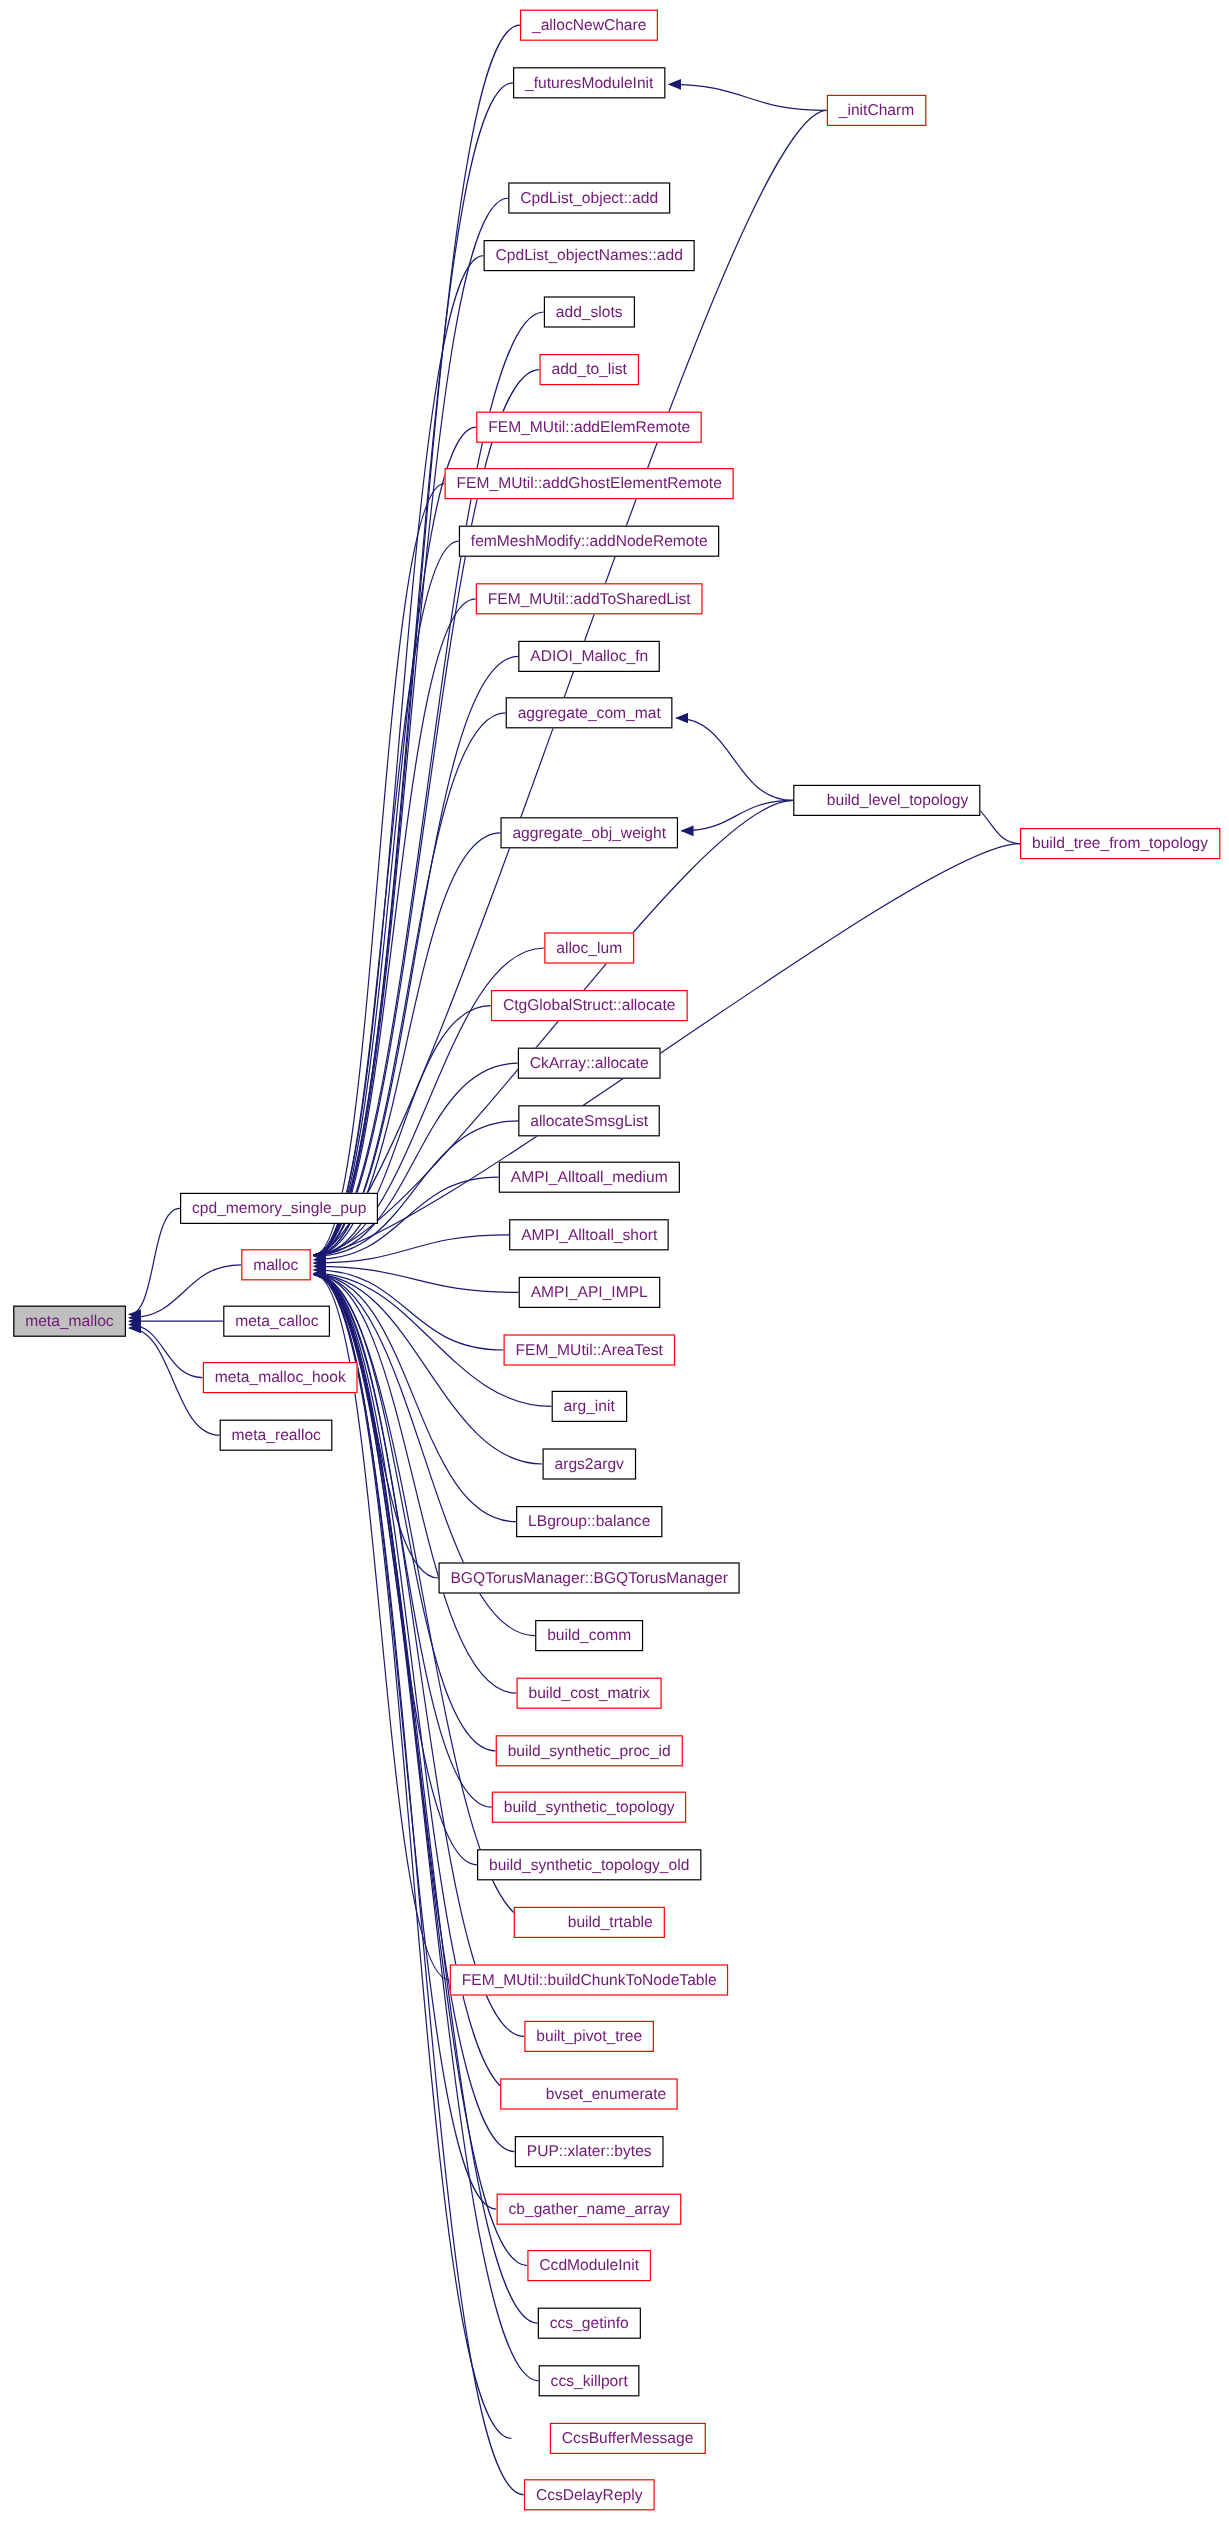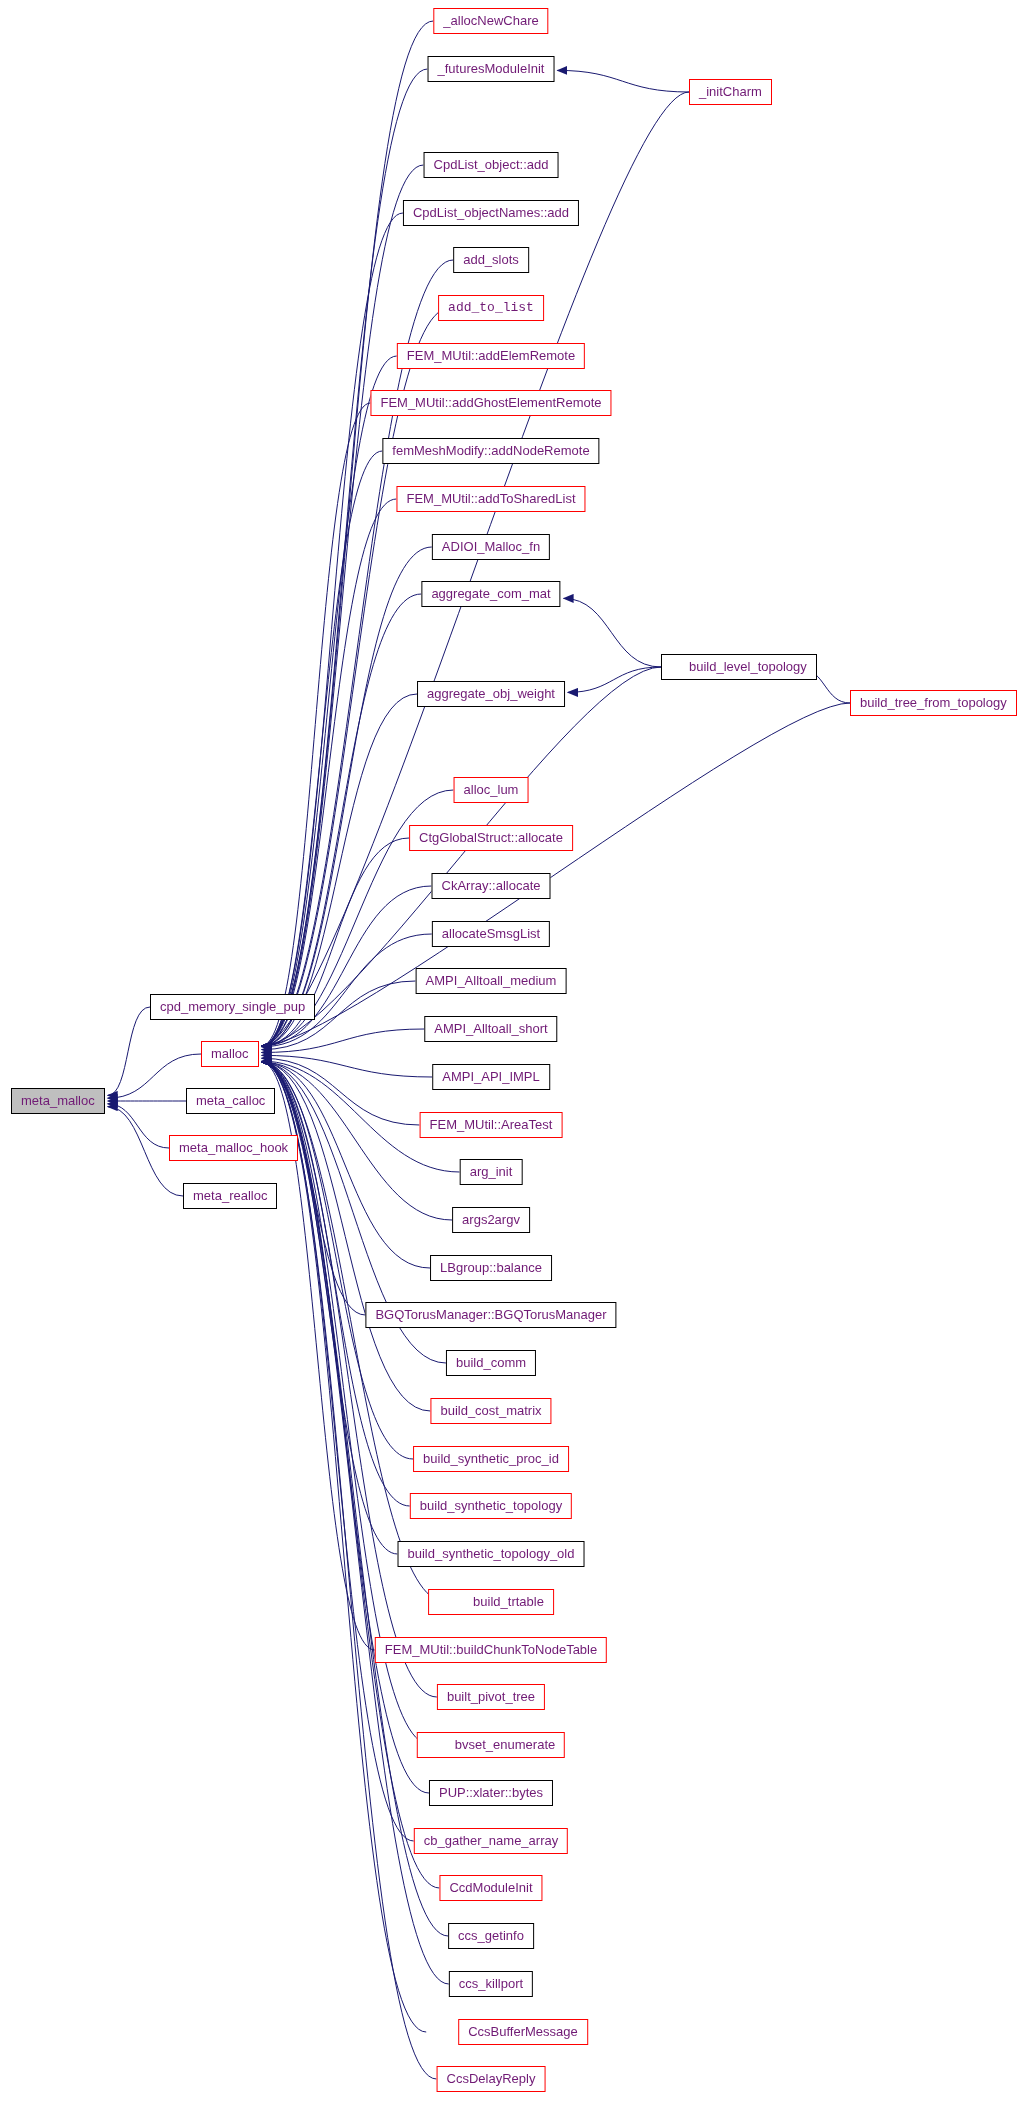--- a/index.html
+++ b/index.html
@@ -106,21 +106,21 @@
     <div class="node red" style="top: 1041px; left: 201px;">malloc</div>
     <div class="node " style="top: 1088px; left: 186px;">meta_calloc</div>
     <div class="node red" style="top: 1135px; left: 169px;">meta_malloc_hook</div>
     <div class="node " style="top: 1183px; left: 183px;">meta_realloc</div>
     <div class="node red" style="top: 8px; left: 491px; transform: translateX(-50%);">_allocNewChare</div>
     <div class="node " style="top: 56px; left: 491px; transform: translateX(-50%);">_futuresModuleInit</div>
     <div class="node red" style="top: 79px; left: 689px;">_initCharm</div>
     <div class="node " style="top: 152px; left: 491px; transform: translateX(-50%);">CpdList_object::add</div>
     <div class="node " style="top: 200px; left: 491px; transform: translateX(-50%);">CpdList_objectNames::add</div>
     <div class="node " style="top: 247px; left: 491px; transform: translateX(-50%);">add_slots</div>
-    <div class="node red" style="top: 295px; left: 491px; transform: translateX(-50%); font-family: Liberation Mono, monospace;">add_to_list</div>
+    <div class="node red" style="top: 295px; left: 491px; transform: translateX(-50%);">add_to_list</div>
     <div class="node red" style="top: 343px; left: 491px; transform: translateX(-50%);">FEM_MUtil::addElemRemote</div>
     <div class="node red" style="top: 390px; left: 491px; transform: translateX(-50%);">FEM_MUtil::addGhostElementRemote</div>
     <div class="node " style="top: 438px; left: 491px; transform: translateX(-50%);">femMeshModify::addNodeRemote</div>
     <div class="node red" style="top: 486px; left: 491px; transform: translateX(-50%);">FEM_MUtil::addToSharedList</div>
     <div class="node " style="top: 534px; left: 491px; transform: translateX(-50%);">ADIOI_Malloc_fn</div>
     <div class="node " style="top: 581px; left: 491px; transform: translateX(-50%);">aggregate_com_mat</div>
     <div class="node " style="top: 654px; left: 661px; padding-left: 27px;">build_level_topology</div>
     <div class="node " style="top: 681px; left: 491px; transform: translateX(-50%); text-align: center;">aggregate_obj_weight</div>
     <div class="node red" style="top: 690px; left: 850px;">build_tree_from_topology</div>
     <div class="node red" style="top: 777px; left: 491px; transform: translateX(-50%);">alloc_lum</div>

